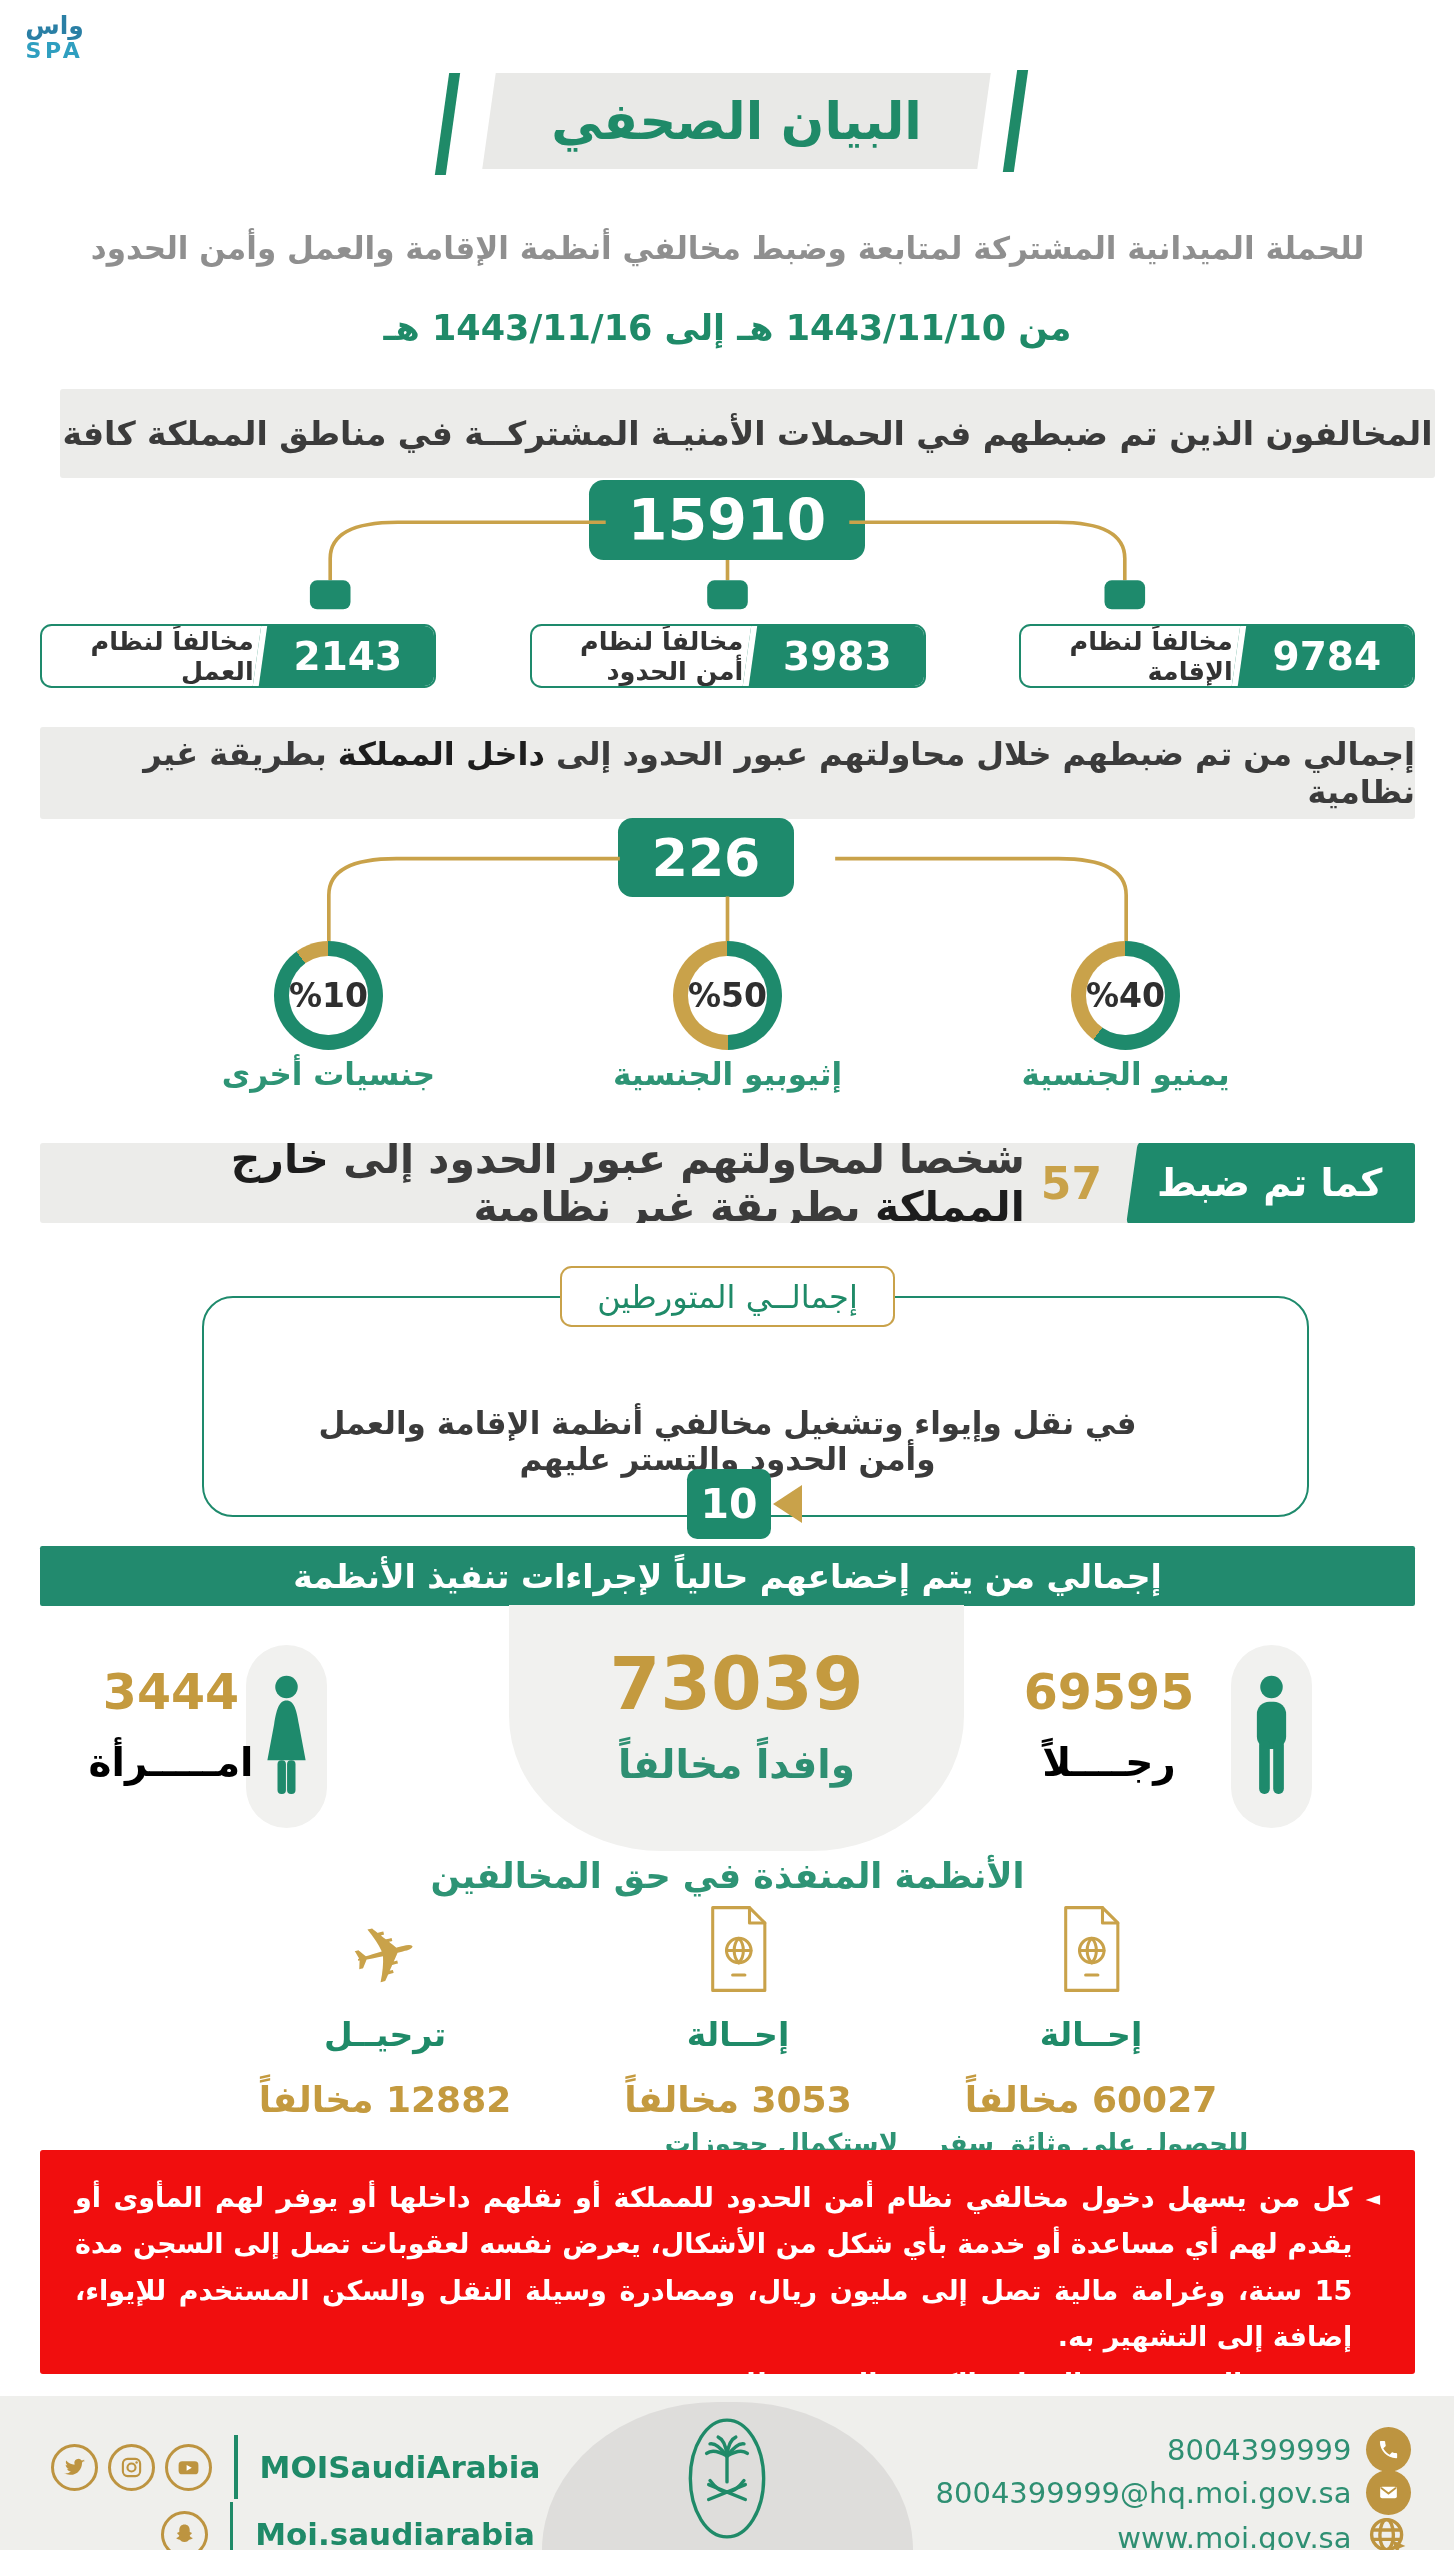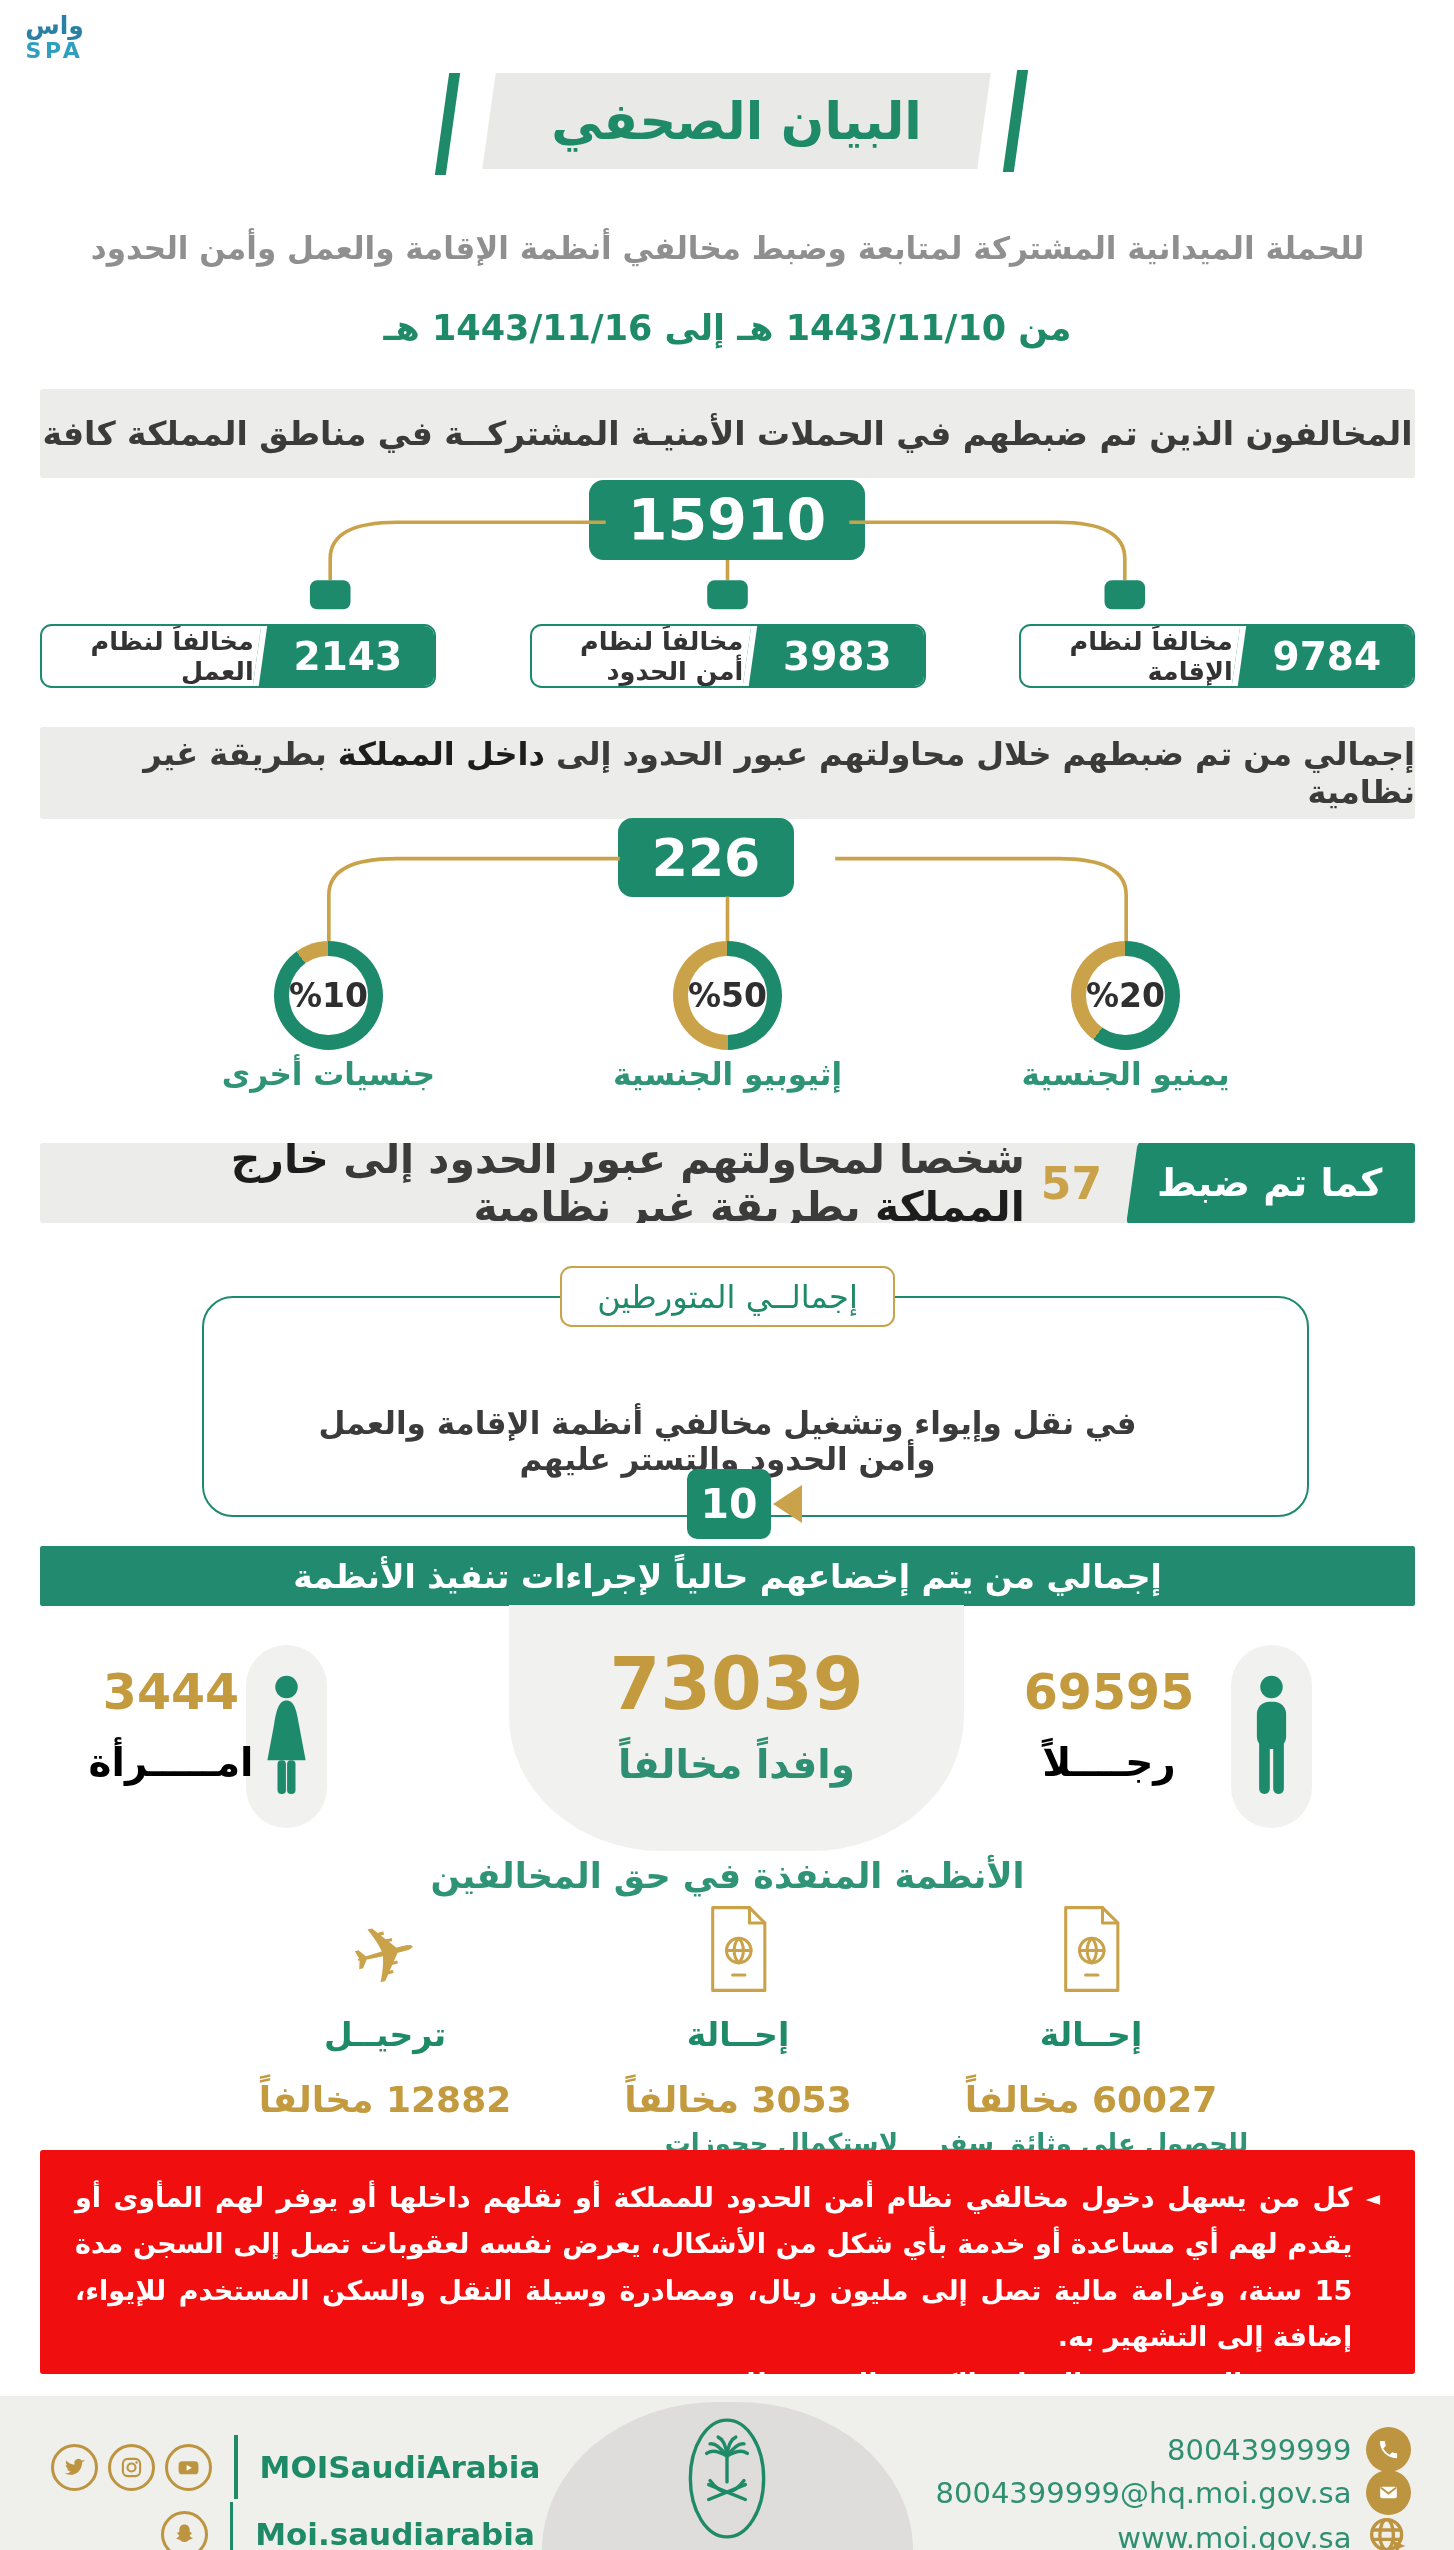--- a/index.html
+++ b/index.html
@@ -20,21 +20,21 @@
   .title-text{left:489px;top:73px;width:495px;height:96px;color:#1f8a68;font-size:51px;font-weight:bold;}
   .slash{width:11px;height:102px;background:#1f8a68;transform:skewX(-8deg);}
   .slash-r{left:1010px;top:70px;}
   .slash-l{left:442px;top:73px;}
 
   .subtitle{left:0;top:230px;width:100%;text-align:center;font-size:31px;font-weight:bold;color:#8f8f8f;}
   .dates{left:0;top:308px;width:100%;text-align:center;font-size:35px;font-weight:bold;color:#1f8a68;}
 
   
   .gbanner{left:40px;width:1375px;background:#ececea;color:#3b3b3b;font-weight:bold;border-radius:2.9px;}
-  .banner1{top:389px;height:89px;font-size:33px;}
+  .banner1{top:389px;height:89px;font-size:33px;margin-left:20px;}
   .banner2{top:727px;height:92px;font-size:32px;}
   .gbanner b{color:#1d1d1d;font-weight:900;}
 
   
   .total-box{background:#1e8a6c;color:#fff;font-weight:bold;border-radius:14.5px;}
   .total1{left:589px;top:480px;width:276px;height:80px;font-size:57px;}
   .total2{left:618px;top:818px;width:176px;height:79px;font-size:52px;}
 
   .connector-svg{left:0;width:1455px;pointer-events:none;}
 
@@ -188,21 +188,21 @@
 
   <svg class="abs connector-svg" style="top:844px" width="1455" height="102" viewBox="0 0 2000 140">
     <g fill="none" stroke="#c9a24a" stroke-width="5">
       <path d="M 852 20 H 545 Q 452 20 452 70 V 134"></path>
       <path d="M 1148 20 H 1455 Q 1548 20 1548 70 V 134"></path>
       <path d="M 1000 72 V 134"></path>
     </g>
   </svg>
 
   <div class="abs ring ring1" style="background: conic-gradient(rgb(30, 138, 108) 0deg, rgb(30, 138, 108) 216deg, rgb(201, 162, 74) 216deg, rgb(201, 162, 74) 360deg);">
-    <div class="ring-in">%20</div>
+    <div class="ring-in">%40</div>
   </div>
   <div class="abs ring ring2" style="background: conic-gradient(rgb(30, 138, 108) 0deg, rgb(30, 138, 108) 180deg, rgb(201, 162, 74) 180deg, rgb(201, 162, 74) 360deg);">
     <div class="ring-in">%50</div>
   </div>
   <div class="abs ring ring3" style="background: conic-gradient(rgb(30, 138, 108) 0deg, rgb(30, 138, 108) 324deg, rgb(201, 162, 74) 324deg, rgb(201, 162, 74) 360deg);">
     <div class="ring-in">%10</div>
   </div>
   <div class="abs ring-label rl1 rtl">يمنيو الجنسية</div>
   <div class="abs ring-label rl2 rtl">إثيوبيو الجنسية</div>
   <div class="abs ring-label rl3 rtl">جنسيات أخرى</div>

